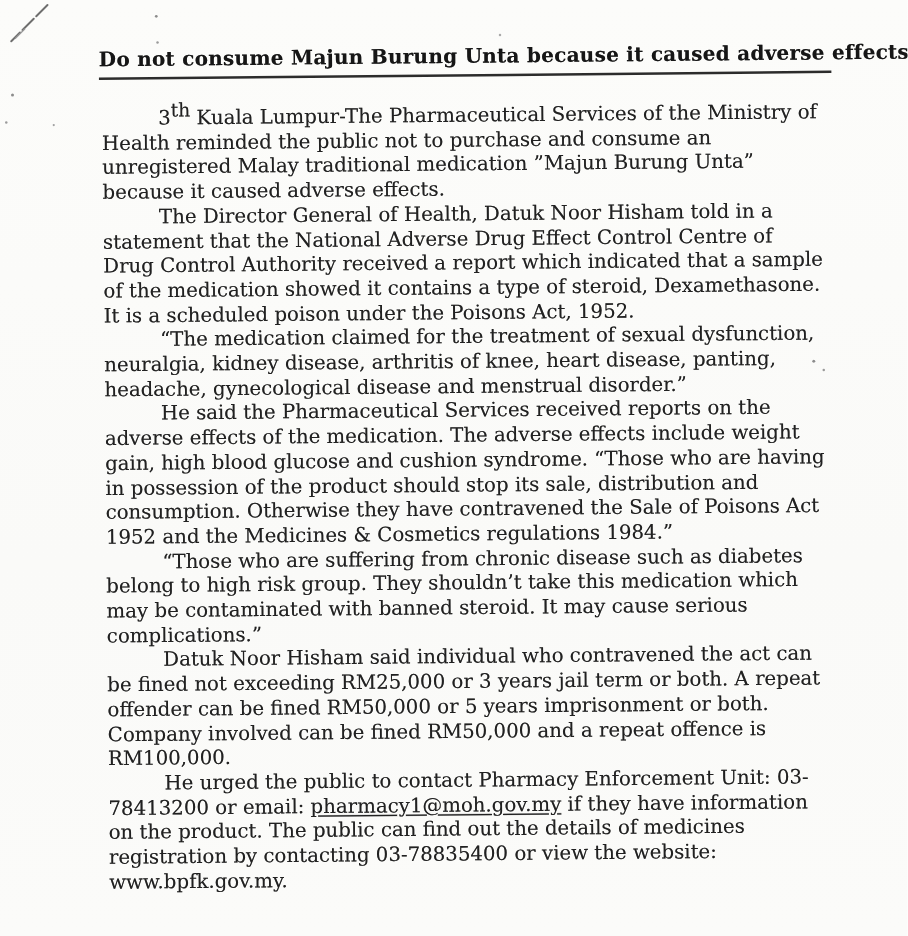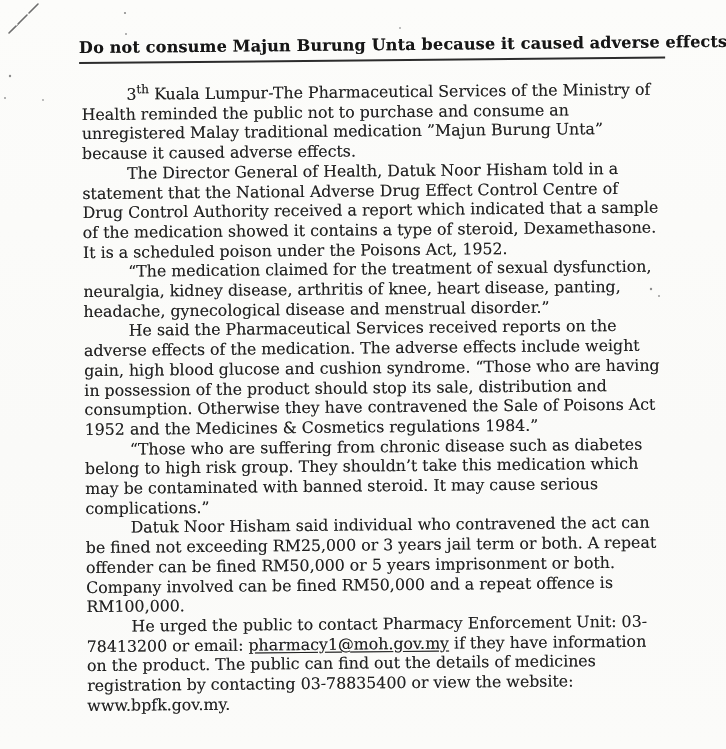--- a/index.html
+++ b/index.html
@@ -53,21 +53,21 @@
   }
   .doc-body p {
     margin: 0;
     text-indent: 45px;
   }
   .email-underlined {
     text-decoration: underline;
     text-underline-offset: 2px;
   }
   sup.ordinal {
-    font-size: 12px;
+    font-size: 15px;
     vertical-align: super;
     line-height: 0;
   }
 </style>
 </head>
 <body>
 
 <div class="page">
 
   <svg class="scan-marks" width="726" height="749" viewBox="0 0 726 749">

